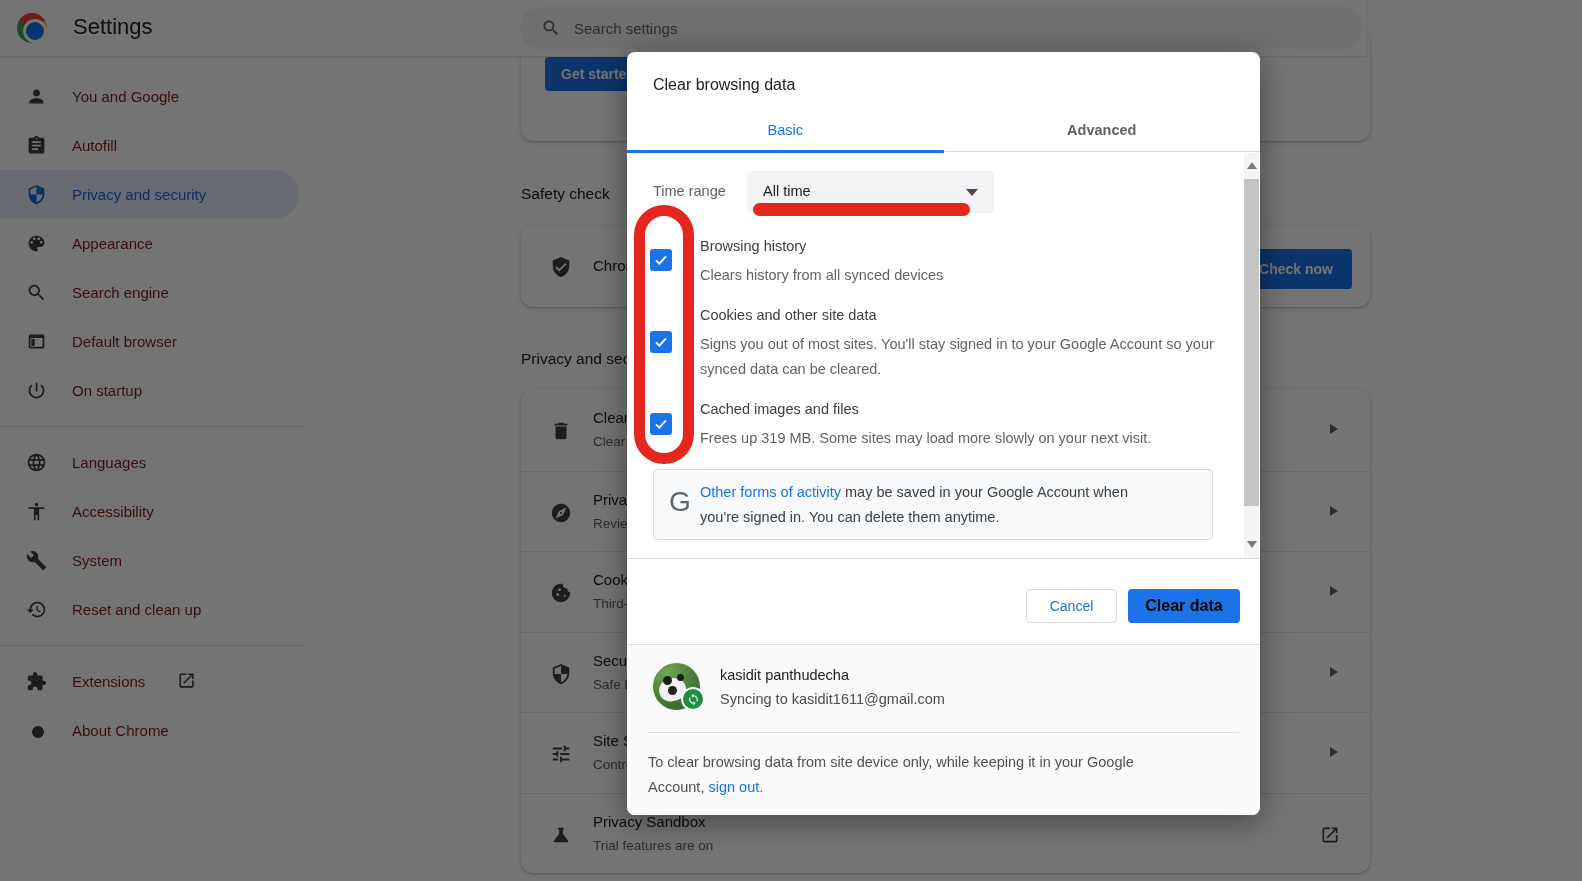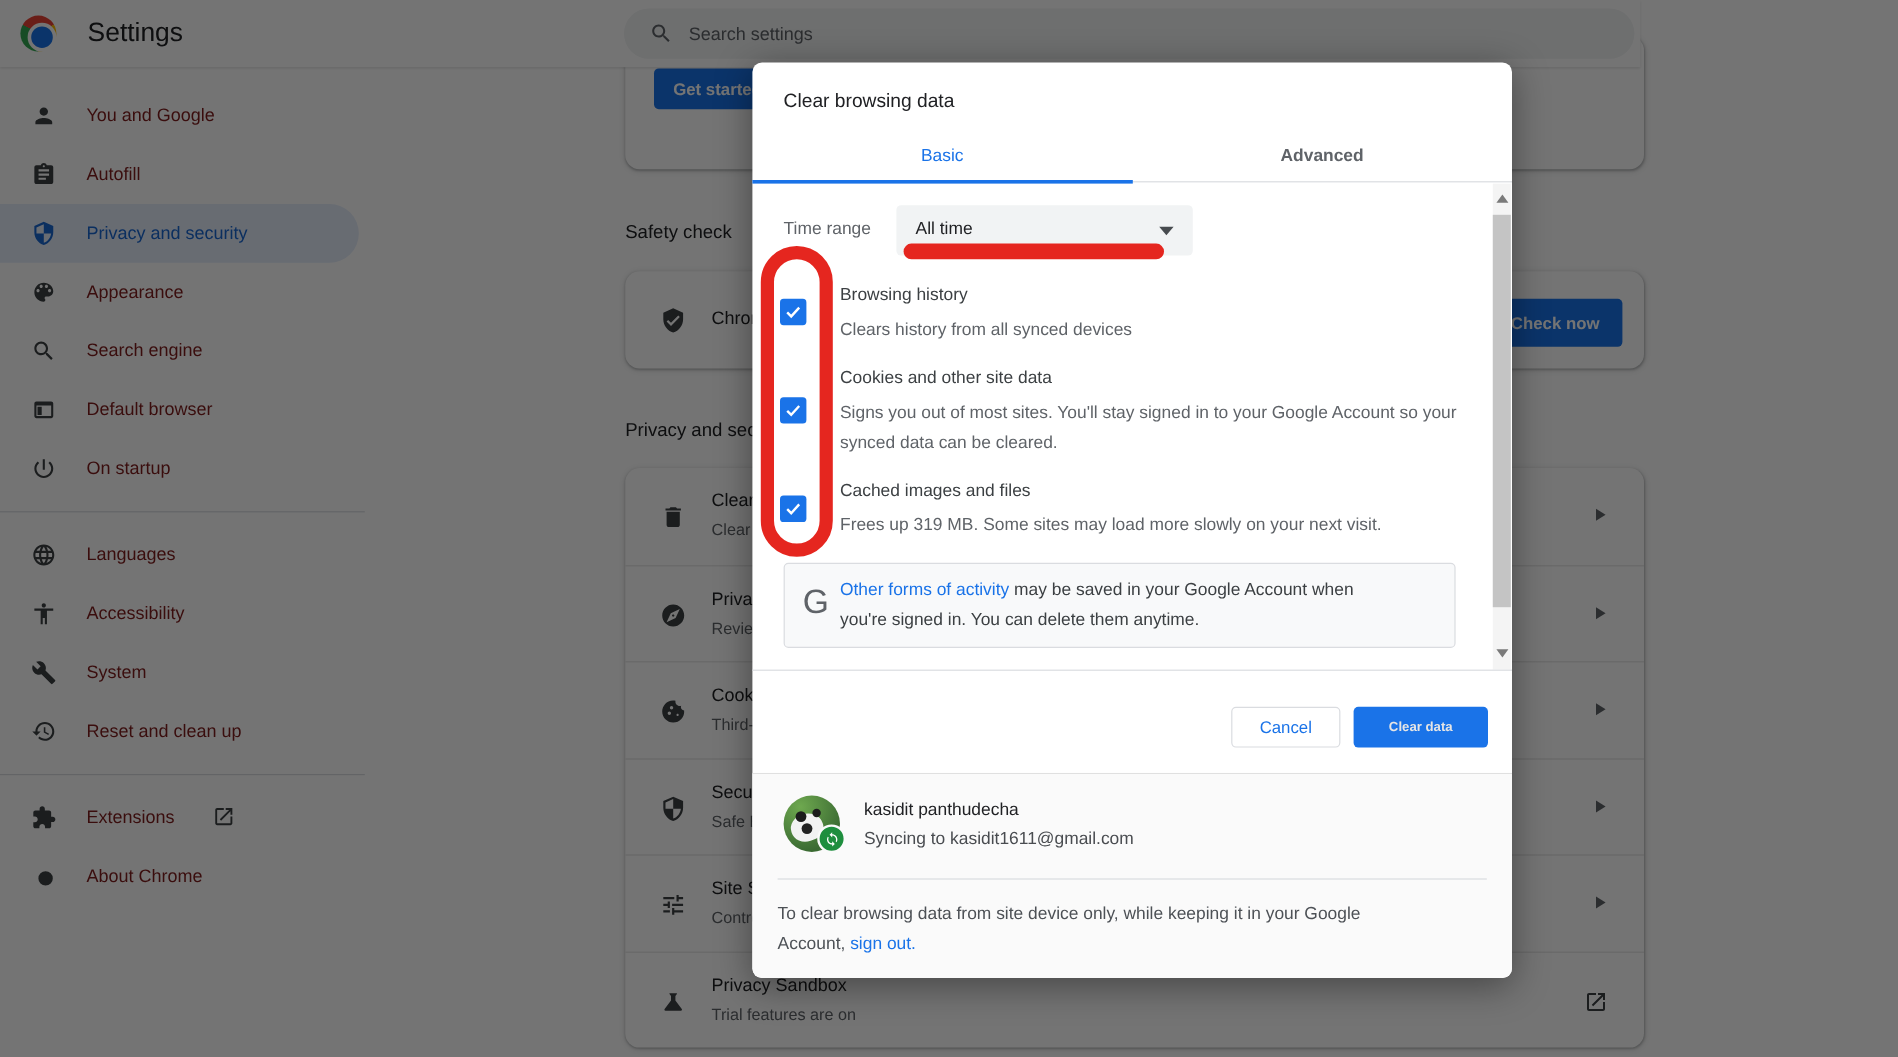--- a/index.html
+++ b/index.html
@@ -71,21 +71,21 @@
   .gbox{position:absolute;left:26px;top:417px;width:560px;height:71px;background:#f8f9fa;
         border:1px solid #dadce0;border-radius:4px;}
   .gbox .g{position:absolute;left:15px;top:16px;font-size:28px;font-weight:500;color:#5f6368;}
   .gbox .txt{position:absolute;left:46px;top:10px;width:495px;font-size:14.5px;line-height:25px;color:#3c4043;}
   .lnk{color:#1a73e8;cursor:pointer;}
   .dlg-div{position:absolute;left:0;top:506px;width:100%;height:1px;background:#dadce0;}
   .btn-cancel{position:absolute;left:399px;top:537px;width:91px;height:34px;background:#fff;
         border:1px solid #dadce0;border-radius:4px;color:#1a73e8;font-size:14px;font-weight:500;
         font-family:inherit;cursor:pointer;}
   .btn-clear{position:absolute;left:501px;top:537px;width:112px;height:34px;background:#1a73e8;border:none;
-        border-radius:4px;color:#e5e5e5;font-size:11px;font-weight:600;font-family:inherit;cursor:pointer;}
+        border-radius:4px;color:#000000;font-size:16px;font-weight:600;font-family:inherit;cursor:pointer;}
   .dfoot{position:absolute;left:0;top:592px;width:633px;height:171px;background:#fafafa;
         border-top:1px solid #e0e0e0;border-radius:0 0 8px 8px;}
   .avatar{position:absolute;left:26px;top:18px;width:47px;height:47px;border-radius:50%;overflow:hidden;
         background:radial-gradient(circle at 30% 20%,#6ea84f,#3a6a32 75%);}
   .panda-b{position:absolute;left:6px;top:15px;width:27px;height:23px;background:#f2f2f2;
         border-radius:55% 60% 50% 55%;transform:rotate(-18deg);}
   .panda-d{position:absolute;left:10px;top:13px;width:9px;height:9px;background:#1c1c1c;border-radius:50%;
         box-shadow:13px -3px 0 -1px #1c1c1c,5px 10px 0 0 #222;}
   .badge{position:absolute;left:54px;top:42px;width:24px;height:24px;border-radius:50%;background:#1e8e3e;
         border:2px solid #fafafa;display:flex;align-items:center;justify-content:center;}

